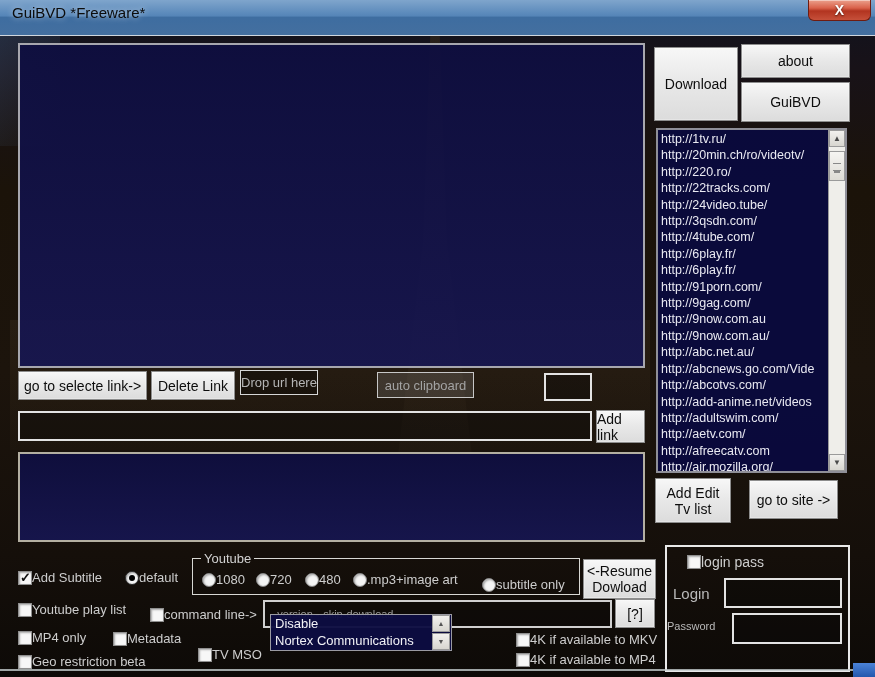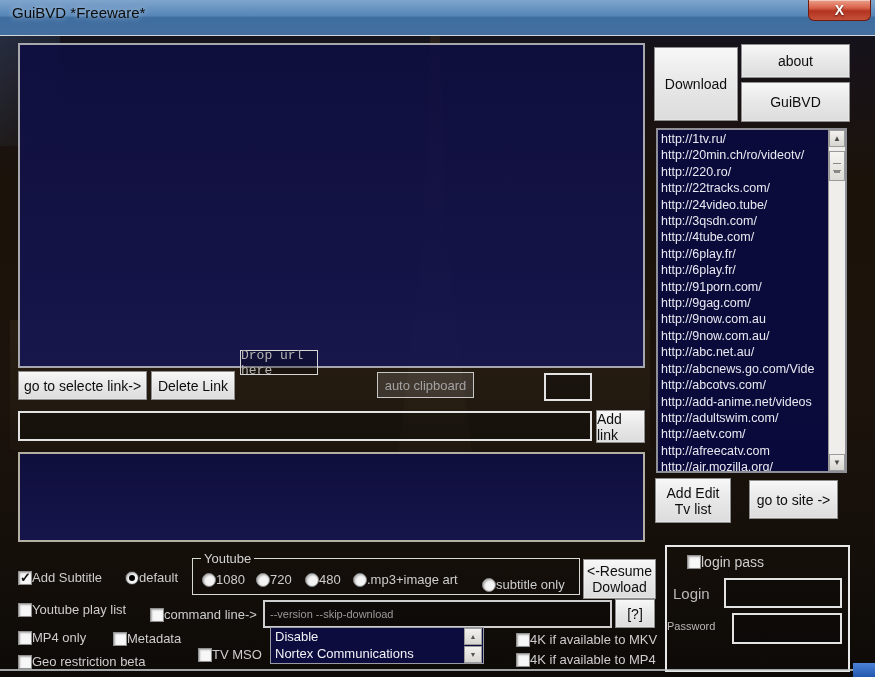--- a/index.html
+++ b/index.html
@@ -62,21 +62,21 @@
   .darkinput { position:absolute; background:rgba(8,8,8,.35); border:2px solid #e3e3e3; color:#eee;
                font-size:11px; padding:12px 5px; font-family:"Liberation Sans",sans-serif; }
   .ghostbox { position:absolute; background:rgba(0,0,0,.28); border:1px solid #d6d6d6; color:#b5b5b5;
               font-size:13px; display:flex; align-items:center; justify-content:center; }
 
   fieldset.grp { position:absolute; border:1px solid #d8d8d4; background:transparent; }
   fieldset.grp legend { color:#d2d2d2; font-size:13px; margin-left:8px; padding:0 3px; }
 
   .logingrp { position:absolute; left:665px; top:545px; width:185px; height:127px; border:2px solid #e9e9e9; }
 
-  .msolist { position:absolute; left:270px; top:627px; width:214px; height:37px;
+  .msolist { position:absolute; left:270px; top:614px; width:182px; height:37px;
              background:rgba(12,12,66,.96); border:1px solid #9a9aa2; overflow:hidden; }
   .msoitem { color:#f2f2f6; font-size:13px; line-height:17px; padding-left:4px; white-space:nowrap; }
   .msoscroll { position:absolute; right:0; top:0; width:19px; height:100%; }
   .msobtn { position:absolute; left:0; width:18px; height:17px; background:linear-gradient(180deg,#f2f1ee,#d8d6d0);
             border:1px solid #9a9a9a; color:#555; font-size:7px; text-align:center; line-height:16px; cursor:pointer; }
 
   .bottomline { position:absolute; left:0; top:669px; width:875px; height:2px; background:#c4cccd; opacity:.8; }
   .cornerblue { position:absolute; left:853px; top:663px; width:22px; height:14px;
                 background:linear-gradient(180deg,#4b83d8,#2257ad); }
 </style>
@@ -128,21 +128,21 @@
       </div>
     <div class="vscroll">
       <div class="sbtn" style="top:0;">▲</div>
       <div class="sthumb"></div>
       <div class="sbtn" style="bottom:0;">▼</div>
     </div>
   </div>
 
   <div class="btn" style="left:18px;top:371px;width:129px;height:29px;">go to selecte link-&gt;</div>
   <div class="btn" style="left:151px;top:371px;width:84px;height:29px;">Delete Link</div>
-  <div class="ghostbox" style="left:240px;top:350px;width:78px;height:25px;font-family:Liberation Mono, monospace;">Drop url here</div>
+  <div class="ghostbox" style="left:240px;top:370px;width:78px;height:25px;">Drop url here</div>
   <div class="ghostbox" style="left:361px;top:372px;width:97px;height:26px;background:rgba(215,215,215,.15);color:#a3a3a3;border-color:#c7c7c7;margin-left:16px;">auto clipboard</div>
   <div class="darkinput" style="left:544px;top:373px;width:48px;height:23px;"></div>
 
   <input class="darkinput" style="left: 18px; top: 411px; width: 574px; height: 30px;" value="">
   <div class="btn" style="left:596px;top:410px;width:49px;height:33px;">Add link</div>
 
   <div class="panel" style="left:18px;top:452px;width:627px;height:90px;border:2px solid #b3afa2;"></div>
 
   <div class="btn" style="left:655px;top:478px;width:76px;height:45px;">
     <span>Add Edit</span>

